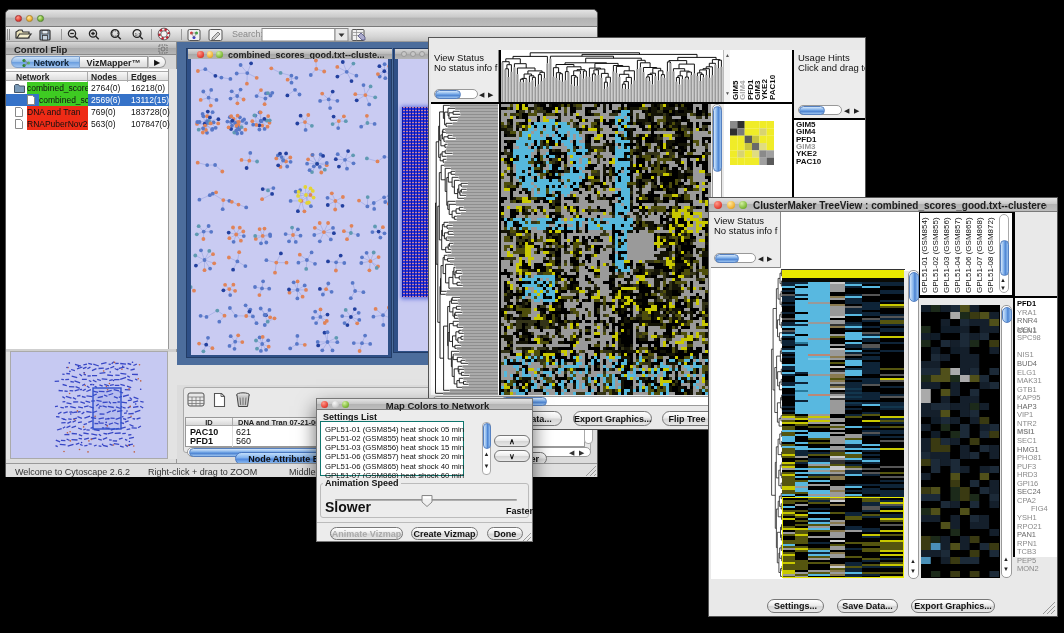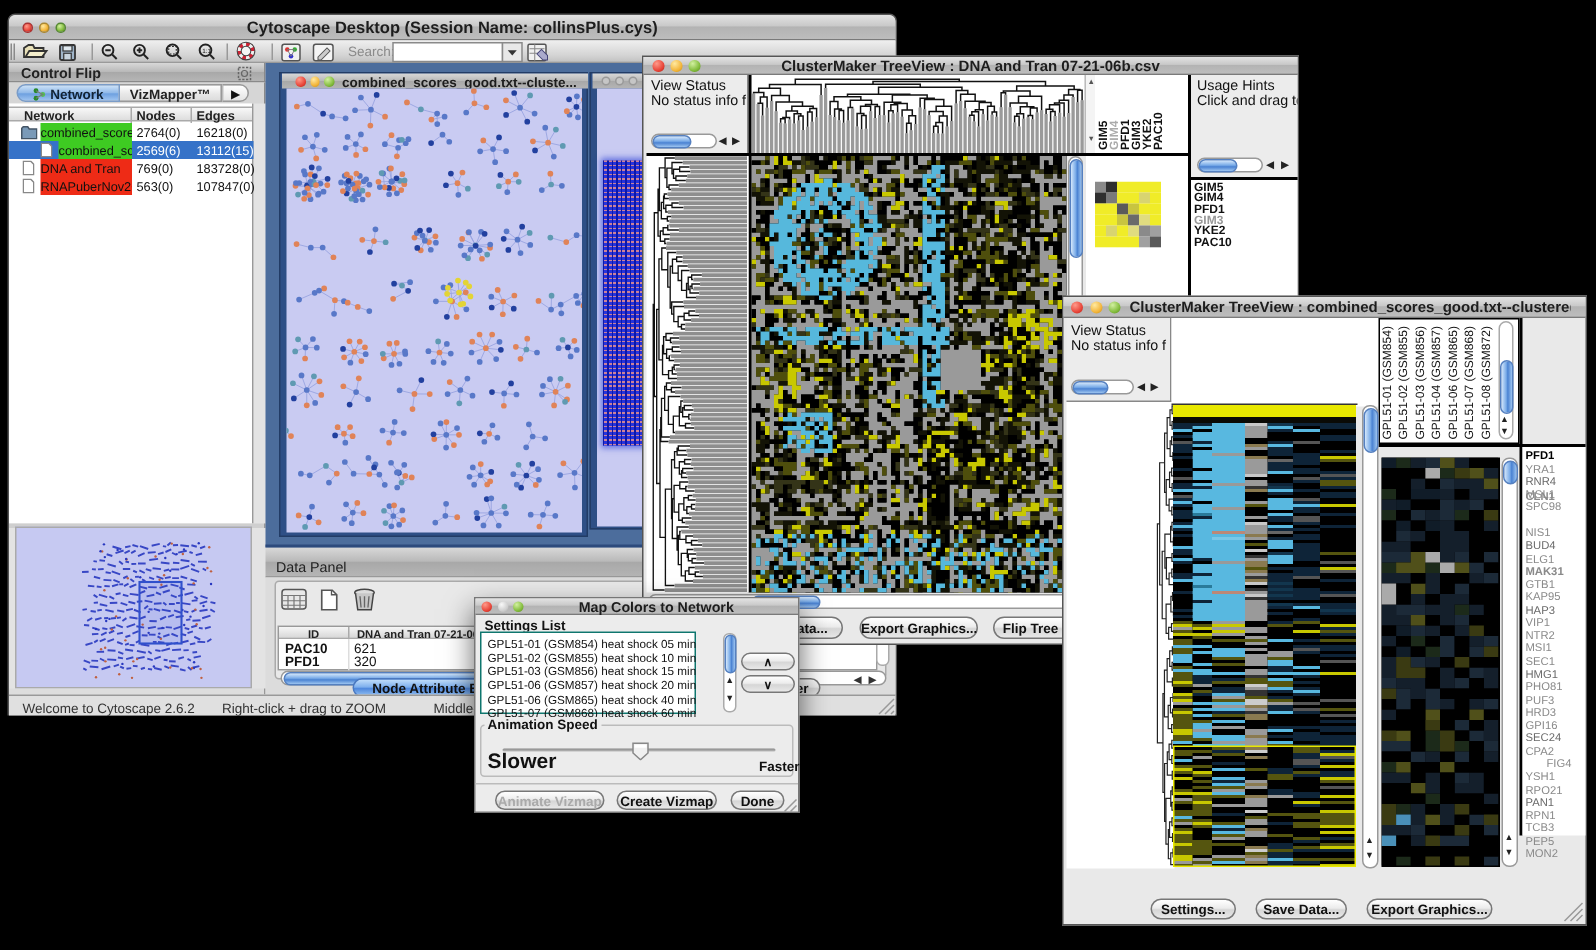--- a/index.html
+++ b/index.html
@@ -23,21 +23,20 @@
 .pnl{position:absolute;background:#ececec;font-size:9.5px;color:#111;line-height:9.5px;overflow:hidden}
 .pnl div{white-space:nowrap}
 .sep{position:absolute;background:#000}
 svg{display:block}
 </style></head><body>
 <div class="abs" style="left:5px;top:9px;width:593px;height:468px;background:#e3e3e3;border:1px solid #555;border-radius:5px 5px 0 0">
     <div class="abs tbar" style="left:0;top:0;width:591px;height:17px;border-radius:5px 5px 0 0">
       <div class="lt" style="left:9px;top:5px;width:6.5px;height:6.5px;background:radial-gradient(circle at 35% 30%,#ff9a8a,#e8463a 60%,#b02015);border:0.5px solid #a33"></div>
       <div class="lt" style="left:20px;top:5px;width:6.5px;height:6.5px;background:radial-gradient(circle at 35% 30%,#ffe9a0,#f3b63c 60%,#c78a10);border:0.5px solid #a83"></div>
       <div class="lt" style="left:31px;top:5px;width:6.5px;height:6.5px;background:radial-gradient(circle at 35% 30%,#d2f0a0,#84bd3e 60%,#56881c);border:0.5px solid #583"></div>
-      <div class="ttl" style="position:absolute;left:50px;right:50px;top:3px;font-size:11px">Cytoscape Desktop (Session Name: collinsPlus.cys)</div>
     </div>
     <div class="abs" style="left:0;top:17px;width:591px;height:15px;background:linear-gradient(180deg,#efefef,#d4d4d4 70%,#c3c3c3);border-bottom:1px solid #9a9a9a">
       <svg width="591" height="15" xmlns="http://www.w3.org/2000/svg">
 <g stroke="#8a8a8a">
           <path d="M1.5 2v11M3.5 2v11" stroke-width="1"></path>
         </g>
 <g stroke="#999">
           <path d="M55.5 2v11M145.5 2v11M175.5 2v11"></path>
         </g>
 <g fill="none" stroke="#333" stroke-width="1.2">
@@ -695,23 +694,20 @@
             <circle cx="107.1" cy="136.9" r="1.9" fill="#e3d435"></circle>
             <circle cx="107.6" cy="132.9" r="1.9" fill="#e3d435"></circle>
             <circle cx="114.3" cy="128.0" r="1.9" fill="#e3d435"></circle>
             <circle cx="119.5" cy="129.4" r="1.9" fill="#e3d435"></circle>
             <circle cx="121.8" cy="131.9" r="1.9" fill="#e3d435"></circle>
             <circle cx="115.0" cy="136.0" r="1.9" fill="#e3d435"></circle>
           </svg>
         </div>
       </div>
     </div>
-    <div class="abs tbarS" style="left:171px;top:353px;width:420px;height:22px;border-top:2px solid #2c4a7c;border-bottom:1px solid #999">
-      <div style="position:absolute;left:7px;top:8px;font-size:9.5px;color:#222">Data Panel</div>
-    </div>
     <div class="abs" style="left:171px;top:375px;width:420px;height:78px;background:#dcdcdc">
       <div class="abs" style="left:6px;top:2px;width:408px;height:66px;background:#e9e9e9;border:1px solid #aaa;border-radius:3px"></div>
       <svg width="80" height="20" style="position:absolute;left:10px;top:5px" xmlns="http://www.w3.org/2000/svg">
 <rect x="1" y="3" width="16" height="13" rx="2" fill="#e8e8e8" stroke="#555"></rect>
 <path d="M1 7h16M5 7v9M9 7v9M13 7v9M1 10.5h16M1 13.5h16" stroke="#777" stroke-width="0.8"></path>
 <path d="M27.5 16.5v-13h7l3 3v10z" fill="#fff" stroke="#555" stroke-width="1.1"></path>
 <path d="M34 3.5v3h3.5" fill="none" stroke="#555" stroke-width="0.9"></path>
 <g>
           <ellipse cx="56" cy="5" rx="6.5" ry="2.2" fill="#ddd" stroke="#444"></ellipse>
 <path d="M50 5.5l1.5 11h9l1.5-11" fill="#c8c8c8" stroke="#444"></path>
@@ -720,47 +716,41 @@
 </svg>
       <div class="abs" style="left:8px;top:32px;width:400px;height:30px;background:#fff;border:1px solid #999">
         <div style="position:absolute;left:0;top:0;width:100%;height:8px;background:linear-gradient(#f6f6f6,#d8d8d8);border-bottom:1px solid #aaa;font-size:7.5px;font-weight:bold;color:#222;text-align:center">
           <span style="position:absolute;left:0;width:46px">ID</span>
           <span style="position:absolute;left:46px;top:0;width:1px;height:8px;background:#aaa"></span>
           <span style="position:absolute;left:52px">DNA and Tran 07-21-06b</span>
         </div>
         <div style="position:absolute;left:4px;top:9px;font-size:9px;font-weight:bold;color:#111">PAC10</div>
         <div style="position:absolute;left:50px;top:9px;font-size:9px;color:#111">621</div>
         <div style="position:absolute;left:4px;top:18px;font-size:9px;font-weight:bold;color:#111">PFD1</div>
-        <div style="position:absolute;left:50px;top:18px;font-size:9px;color:#111">320</div>
+        <div style="position:absolute;left:50px;top:18px;font-size:9px;color:#111">560</div>
         <div style="position:absolute;left:46px;top:8px;width:1px;height:22px;background:#ddd"></div>
       </div>
       <div class="trk" style="left:10px;top:62px;width:404px;height:10px"></div>
       <div class="thm" style="left:12px;top:62.5px;width:332px;height:9px"></div>
       <div style="position:absolute;left:392px;top:64px;font-size:7px;color:#333">◀</div>
       <div style="position:absolute;left:402px;top:64px;font-size:7px;color:#333">▶</div>
       <div style="position:absolute;left:407px;top:31px;width:9px;height:28px;background:#fff;border:1px solid #aaa;border-radius:4px"></div>
     </div>
     <div class="aqbtn" style="left:229px;top:442px;width:127px;height:13px;font-size:9px;line-height:12px;color:#111">Node Attribute Browser</div>
     <div class="btn" style="left:425px;top:442px;width:116px;height:13px;font-size:9px;line-height:12px">Edge Attribute Browser</div>
     <div class="abs" style="left:0;top:453px;width:591px;height:14px;background:#e0e0e0;border-top:1px solid #999;font-size:9px;color:#333">
       <span style="position:absolute;left:9px;top:3px">Welcome to Cytoscape 2.6.2</span>
       <span style="position:absolute;left:142px;top:3px">Right-click + drag  to  ZOOM</span>
       <span style="position:absolute;left:283px;top:3px">Middle-click + drag  to  PAN</span>
     </div>
     <svg width="12" height="12" style="position:absolute;left:579px;top:455px" xmlns="http://www.w3.org/2000/svg">
       <path d="M11 1L1 11M11 5L5 11M11 9l-2 2" stroke="#999" stroke-width="1"></path>
     </svg>
   </div>
 <div class="abs" style="left:428px;top:37px;width:438px;height:393px;background:#e9e9e9;border:1px solid #555">
-    <div class="abs tbar" style="left:0;top:0;width:436px;height:12px">
-      <div class="lt" style="left:6px;top:2px;width:7.5px;height:7.5px;background:radial-gradient(circle at 35% 30%,#ff9a8a,#e8463a 60%,#b02015)"></div>
-      <div class="lt" style="left:18px;top:2px;width:7.5px;height:7.5px;background:radial-gradient(circle at 35% 30%,#ffe9a0,#f3b63c 60%,#c78a10)"></div>
-      <div class="lt" style="left:30px;top:2px;width:7.5px;height:7.5px;background:radial-gradient(circle at 35% 30%,#d2f0a0,#84bd3e 60%,#56881c)"></div>
-      <div class="ttl" style="position:absolute;left:45px;right:45px;top:1px;font-size:10px">ClusterMaker TreeView : DNA and Tran 07-21-06b.csv</div>
-    </div>
     <div class="pnl" style="left:2px;top:12px;width:68px;height:52px;border-right:1px solid #888">
       <div style="position:absolute;left:3px;top:3px">View Status</div>
       <div style="position:absolute;left:3px;top:12.5px">No status info f</div>
       <div class="trk" style="left:3px;top:39px;width:44px;height:10px;border-radius:5px"></div>
       <div class="thm" style="left:4px;top:39.5px;width:26px;height:9px"></div>
       <div style="position:absolute;left:48px;top:40px;font-size:7px;color:#222">◀</div>
       <div style="position:absolute;left:57px;top:40px;font-size:7px;color:#222">▶</div>
     </div>
     <div class="abs" style="left:72px;top:12px;width:222px;height:52px;background:#fff">
       <svg width="222" height="52" viewBox="0 0 222 52" xmlns="http://www.w3.org/2000/svg" style="">
@@ -906,27 +896,27 @@
     <div class="abs" style="left:306px;top:100px;width:42px;height:259px;background:#fff;font-size:7.5px;line-height:8.56px">
       <div style="position:absolute;left:2px;top:2.0px;color:#000;font-weight:bold">PFD1</div>
       <div style="position:absolute;left:2px;top:10.6px;color:#8a8a8a;font-weight:normal">YRA1</div>
       <div style="position:absolute;left:2px;top:19.1px;color:#6a6a6a;font-weight:normal">RNR4</div>
       <div style="position:absolute;left:2px;top:27.7px;color:#8a8a8a;font-weight:normal">MSL1</div>
       <div style="position:absolute;left:2px;top:36.2px;color:#8a8a8a;font-weight:normal">SPC98</div>
       <div style="position:absolute;left:2px;top:29px;color:#8a8a8a;font-weight:bold">CLN1</div>
       <div style="position:absolute;left:2px;top:53.4px;color:#8a8a8a;font-weight:normal">NIS1</div>
       <div style="position:absolute;left:2px;top:61.9px;color:#6a6a6a;font-weight:normal">BUD4</div>
       <div style="position:absolute;left:2px;top:70.5px;color:#8a8a8a;font-weight:normal">ELG1</div>
-      <div style="position:absolute;left:2px;top:79.0px;color:#8a8a8a;font-weight:bold">MAK31</div>
+      <div style="position:absolute;left:2px;top:79.0px;color:#8a8a8a;font-weight:normal">MAK31</div>
       <div style="position:absolute;left:2px;top:87.6px;color:#8a8a8a;font-weight:normal">GTB1</div>
       <div style="position:absolute;left:2px;top:96.2px;color:#8a8a8a;font-weight:normal">KAP95</div>
       <div style="position:absolute;left:2px;top:104.7px;color:#6a6a6a;font-weight:normal">HAP3</div>
       <div style="position:absolute;left:2px;top:113.3px;color:#8a8a8a;font-weight:normal">VIP1</div>
       <div style="position:absolute;left:2px;top:121.8px;color:#8a8a8a;font-weight:normal">NTR2</div>
-      <div style="position:absolute;left:2px;top:130.4px;color:#8a8a8a;font-weight:normal">MSI1</div>
+      <div style="position:absolute;left:2px;top:130.4px;color:#8a8a8a;font-weight:bold">MSI1</div>
       <div style="position:absolute;left:2px;top:139.0px;color:#8a8a8a;font-weight:normal">SEC1</div>
       <div style="position:absolute;left:2px;top:147.5px;color:#6a6a6a;font-weight:normal">HMG1</div>
       <div style="position:absolute;left:2px;top:156.1px;color:#8a8a8a;font-weight:normal">PHO81</div>
       <div style="position:absolute;left:2px;top:164.6px;color:#8a8a8a;font-weight:normal">PUF3</div>
       <div style="position:absolute;left:2px;top:173.2px;color:#8a8a8a;font-weight:normal">HRD3</div>
       <div style="position:absolute;left:2px;top:181.8px;color:#8a8a8a;font-weight:normal">GPI16</div>
       <div style="position:absolute;left:2px;top:190.3px;color:#6a6a6a;font-weight:normal">SEC24</div>
       <div style="position:absolute;left:2px;top:198.9px;color:#8a8a8a;font-weight:normal">CPA2</div>
       <div style="position:absolute;left:16px;top:207.4px;color:#8a8a8a;font-weight:normal">FIG4</div>
       <div style="position:absolute;left:2px;top:216.0px;color:#8a8a8a;font-weight:normal">YSH1</div>

